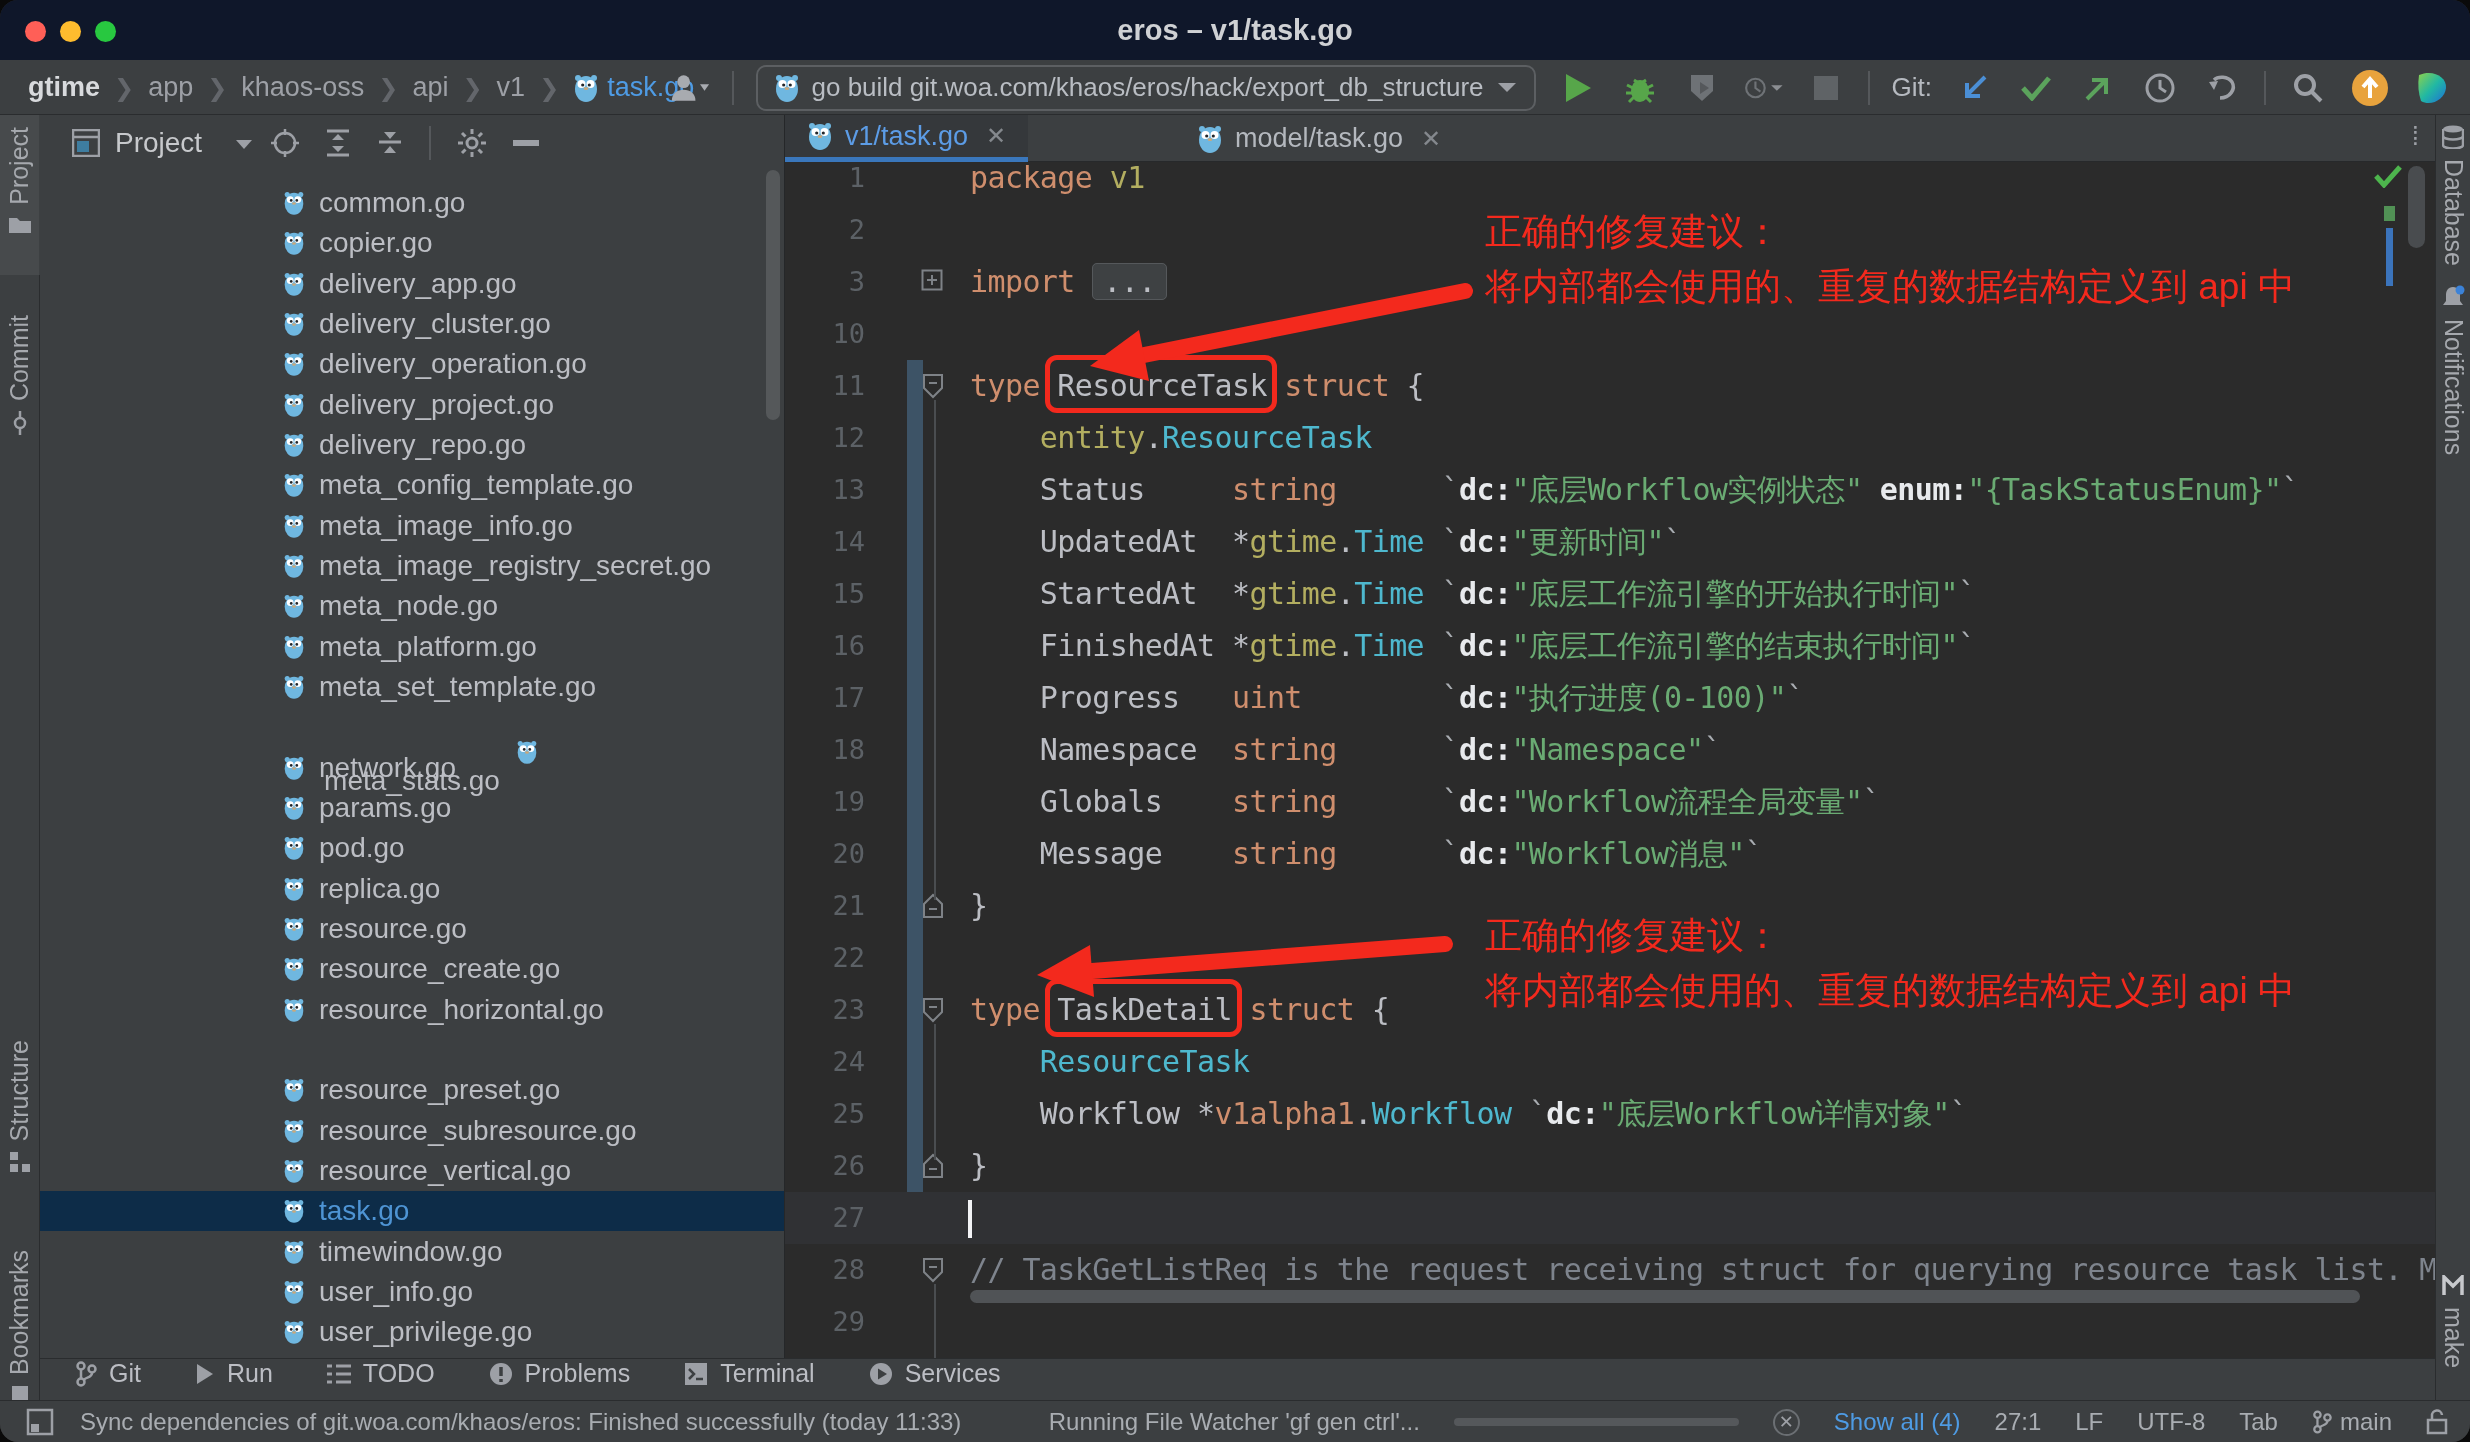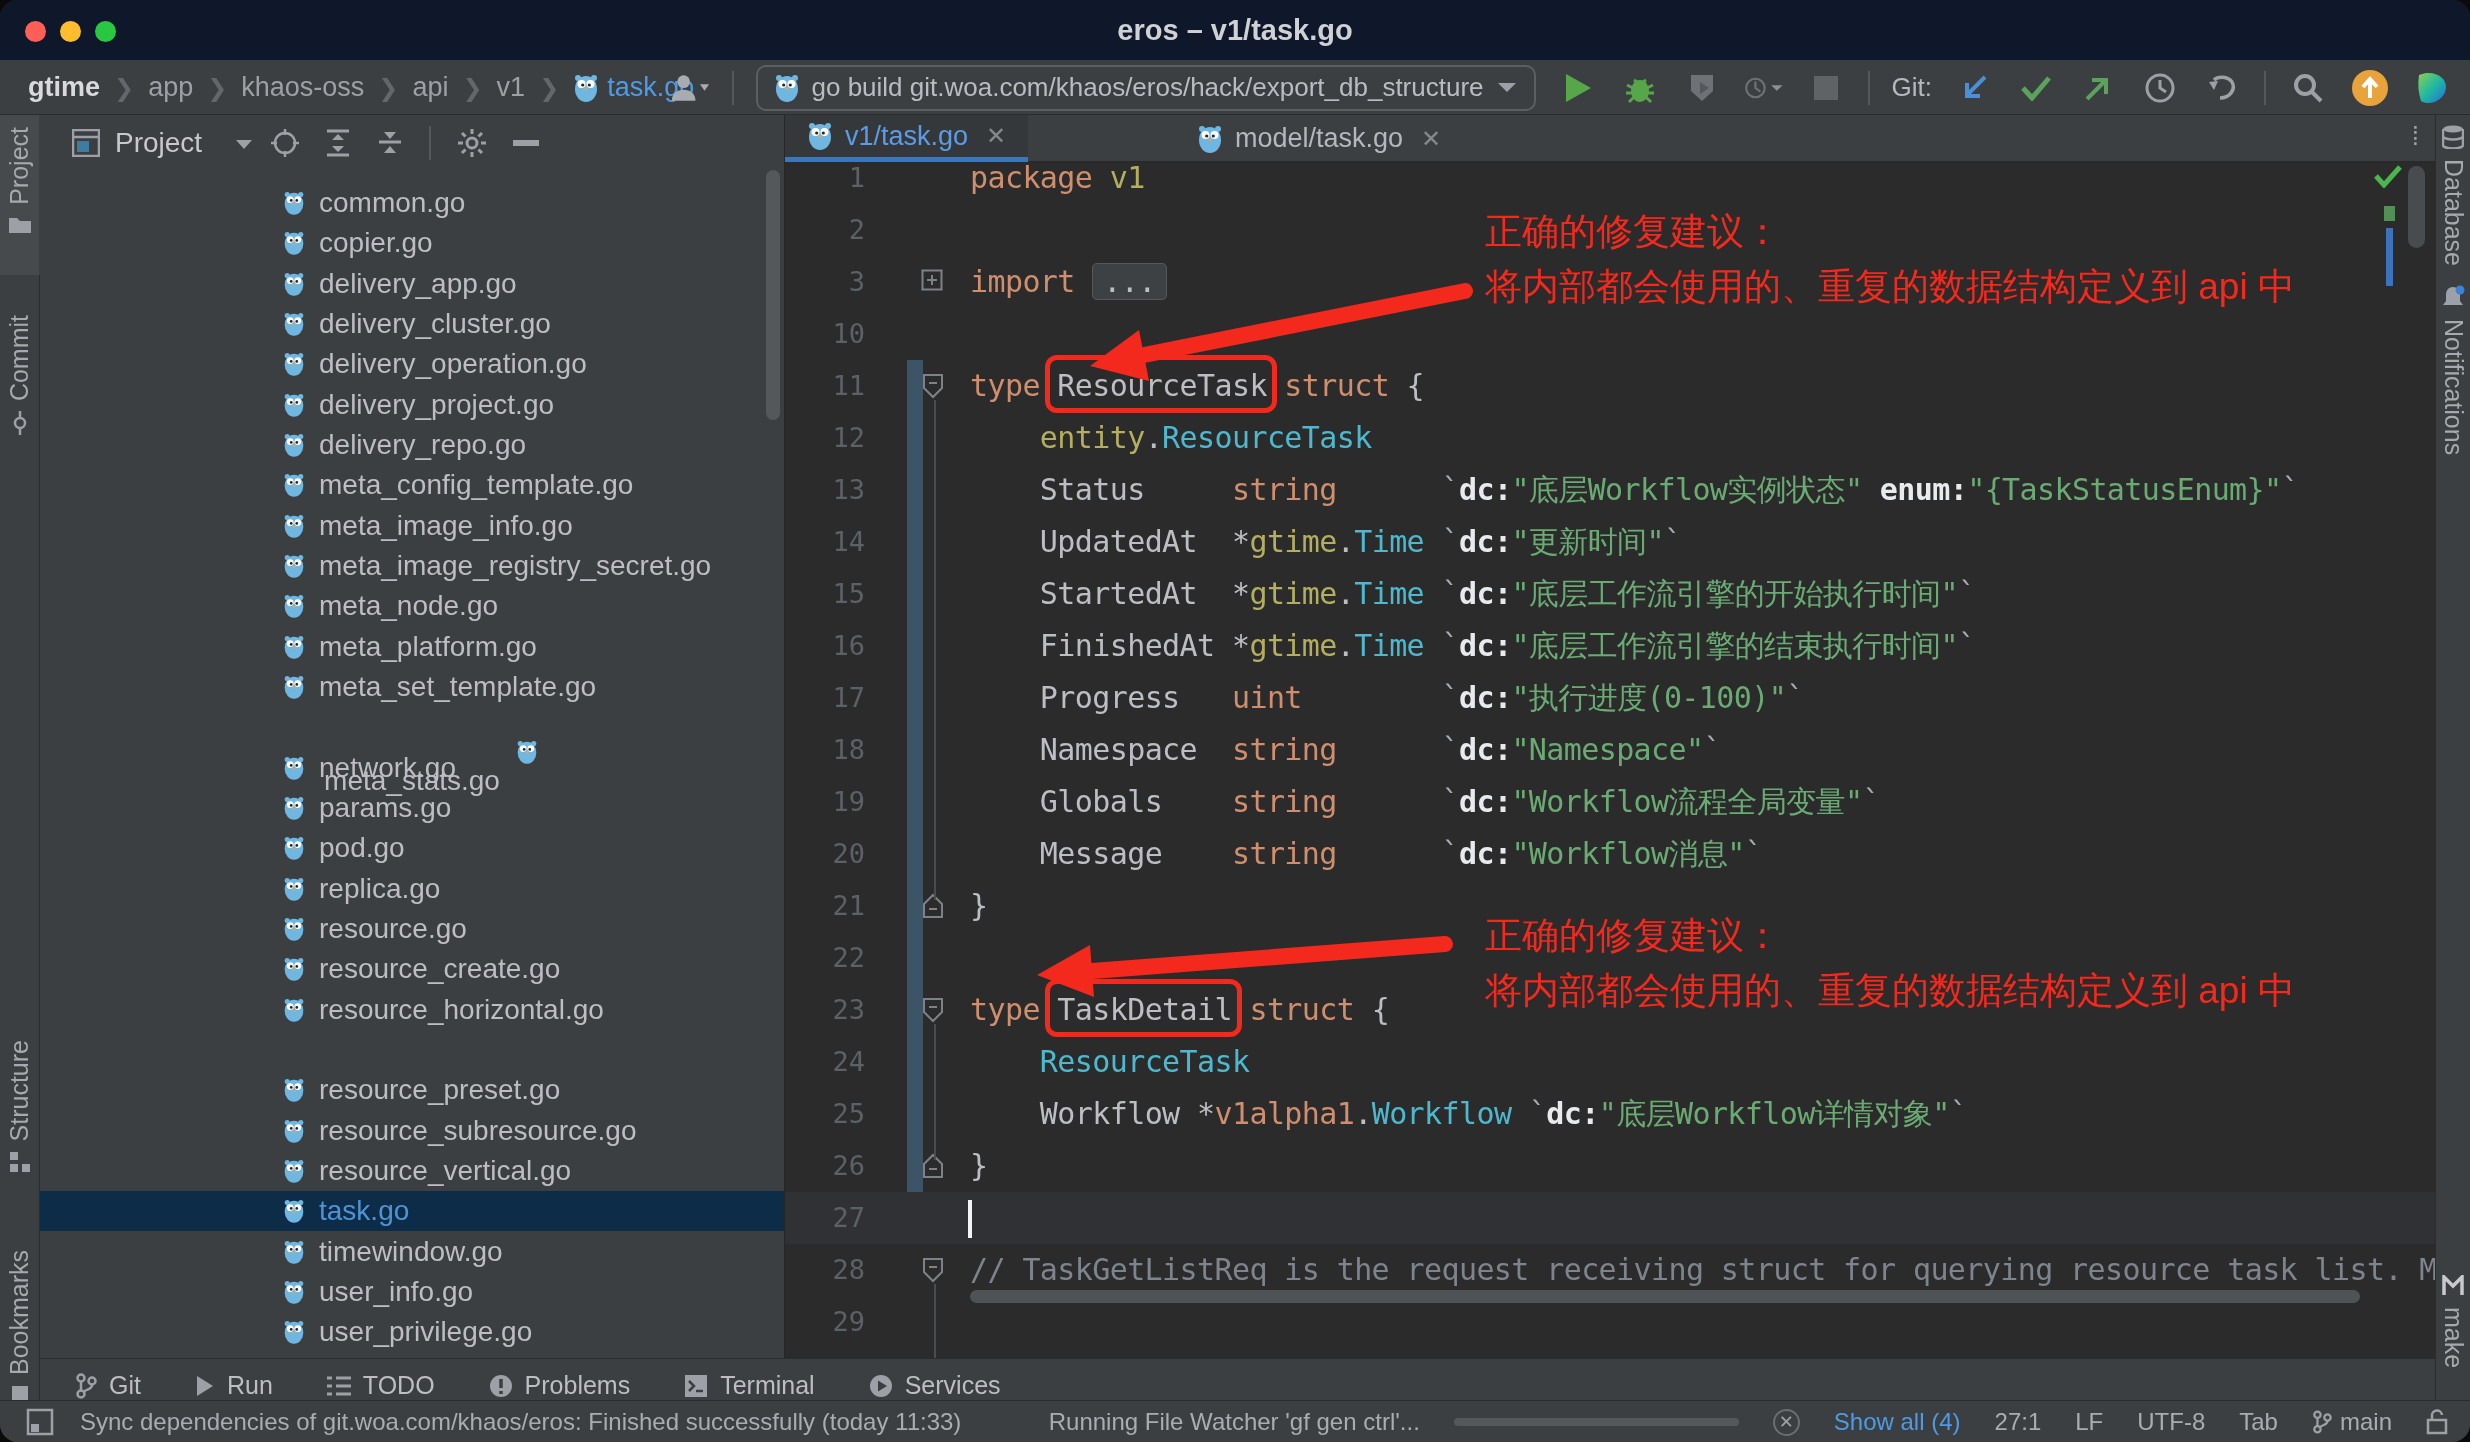--- a/index.html
+++ b/index.html
@@ -63,21 +63,21 @@
   .redbox{position:relative;display:inline-block;}
   .redbox::after{content:"";position:absolute;left:-12px;right:-10px;top:-5px;bottom:-1px;border:5px solid #F3291D;border-radius:12px;pointer-events:none;}
   .guide{position:absolute;left:149px;width:2px;background:#4A4D50;}
   .rednote{position:absolute;color:#F3291D;font-size:37px;line-height:55px;white-space:nowrap;font-family:"Liberation Sans","DejaVu Sans",sans-serif;}
   .hscroll{position:absolute;left:185px;top:1128px;width:1390px;height:13px;border-radius:7px;background:#505356;}
   .vthumb{position:absolute;right:10px;top:4px;width:17px;height:82px;border-radius:9px;background:#494C4F;}
   .insp-check{position:absolute;right:32px;top:2px;}
   .gsq{position:absolute;right:40px;top:44px;width:11px;height:15px;background:#519155;}
   .bstrip{position:absolute;right:42px;top:66px;width:7px;height:58px;background:#3B74BC;}
   
-  .btoolbar{position:absolute;left:40px;top:1358px;width:2395px;height:42px;background:#3C3F41;border-top:1px solid #2A2C2E;display:flex;align-items:flex-end;font-size:25px;color:#BCBEC4;}
+  .btoolbar{position:absolute;left:40px;top:1358px;width:2395px;height:42px;background:#3C3F41;border-top:1px solid #2A2C2E;display:flex;align-items:flex-start;font-size:25px;color:#BCBEC4;}
   .bitem{display:flex;align-items:center;gap:12px;margin-right:54px;}
   .statusbar{position:absolute;left:0;top:1400px;width:2470px;height:42px;background:#3C3F41;border-top:1px solid #2A2C2E;font-size:24px;color:#A9ADB2;}
   .st-left{position:absolute;left:26px;top:0;height:42px;display:flex;align-items:center;gap:26px;}
   .st-right{position:absolute;right:22px;top:0;height:42px;display:flex;align-items:center;gap:34px;}
   .progress{width:285px;height:8px;border-radius:4px;background:#55585B;overflow:hidden;}
   .progress .fill{height:100%;width:88%;background:#8E9194;border-radius:4px;}
   .linkblue{color:#4E9BE4;}
   .xcirc{width:27px;height:27px;border-radius:50%;border:2px solid #6B6F73;color:#9DA0A6;font-size:18px;display:flex;align-items:center;justify-content:center;}
   svg{display:block;}
 </style>

